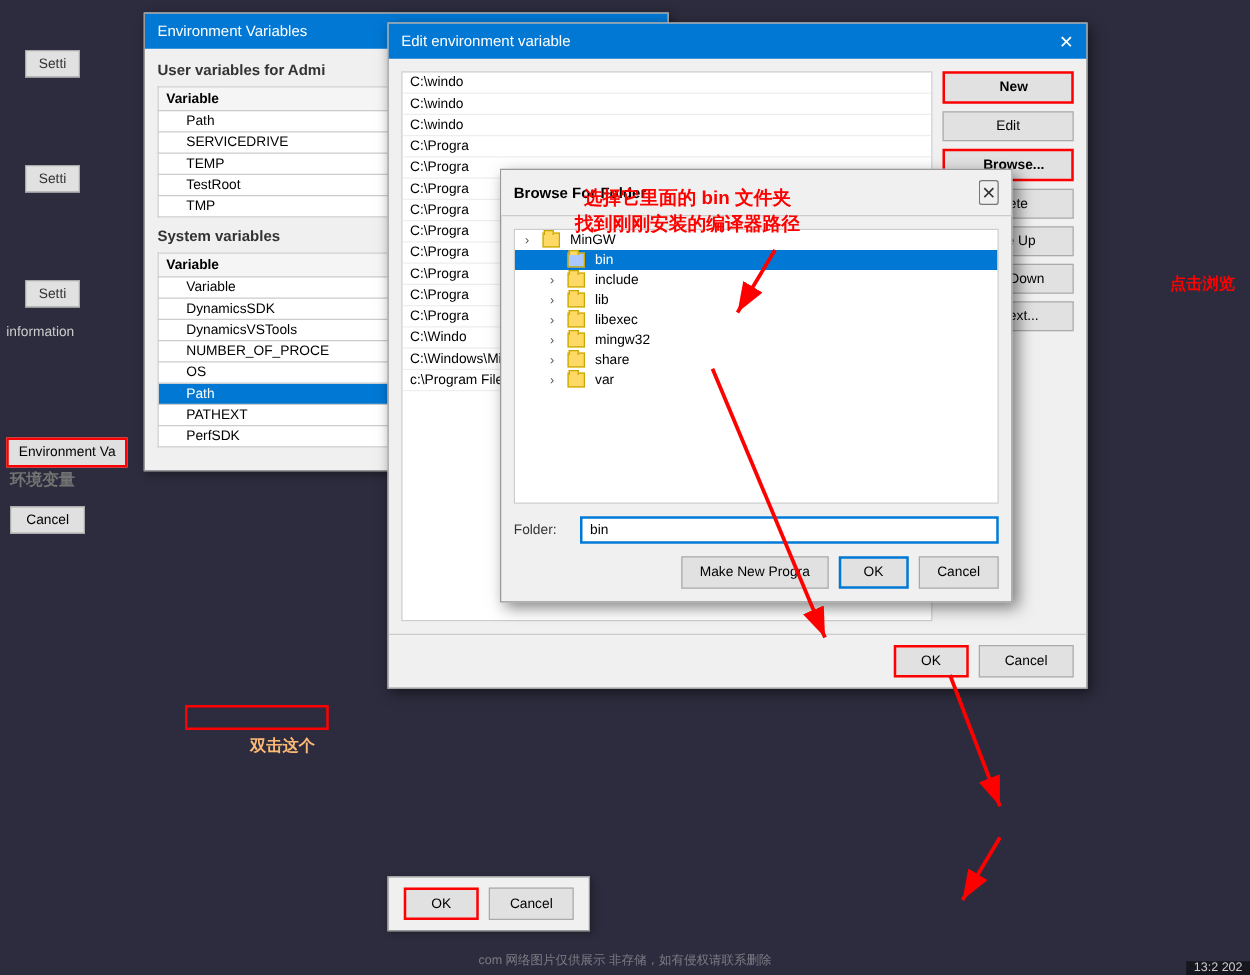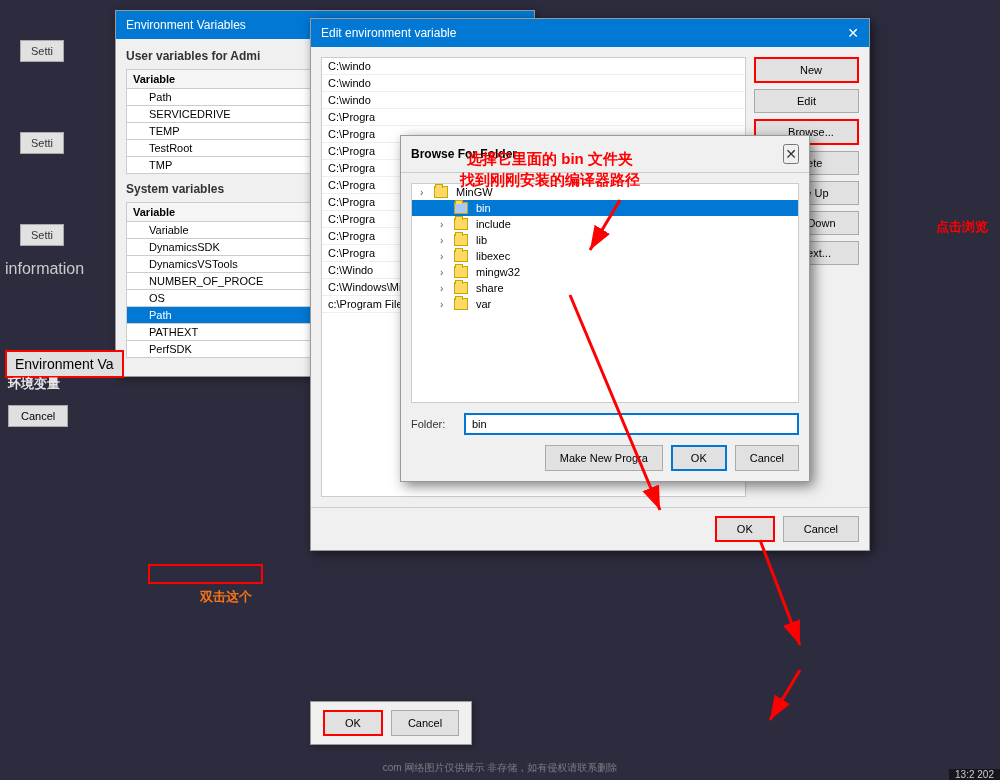--- a/index.html
+++ b/index.html
@@ -90,27 +90,27 @@
     }
     .var-table tr.selected { background: #0078d4; color: white; }
 
     
     .env-va-highlight {
       position: absolute;
       top: 350px; left: 5px;
       border: 2px solid red;
       background: #e0e0e0;
       padding: 4px 8px;
-      font-size: 14px;
+      font-size: 11px;
       cursor: pointer;
     }
     .zh-label-env {
       position: absolute;
       top: 375px; left: 8px;
-      color: #e5e5e5;
+      color: #737373;
       font-size: 13px;
       font-weight: bold;
     }
     .cancel-btn-left {
       position: absolute;
       top: 405px; left: 8px;
       background: #e0e0e0;
       border: 1px solid #aaa;
       padding: 4px 12px;
       font-size: 11px;
@@ -122,21 +122,21 @@
       top: 564px; left: 148px;
       border: 2px solid red;
       width: 115px;
       height: 20px;
       pointer-events: none;
       z-index: 50;
     }
     .zh-label-path {
       position: absolute;
       top: 588px; left: 200px;
-      color: #f97316;
+      color: #fdba74;
       font-size: 13px;
       font-weight: bold;
     }
 
     
     .edit-dialog {
       position: absolute;
       top: 18px; left: 310px;
       width: 560px;
       background: #f0f0f0;
@@ -175,21 +175,21 @@
       background: #e1e1e1;
       border: 1px solid #aaa;
       padding: 5px 10px;
       font-size: 11px;
       cursor: pointer;
       text-align: center;
       width: 105px;
     }
     .edit-btn.highlighted {
       border: 2px solid red;
-      font-weight: normal;
+      font-weight: bold;
       padding-left: 19px;
     }
     .edit-dialog-footer {
       padding: 8px 10px;
       display: flex;
       justify-content: flex-end;
       gap: 8px;
       border-top: 1px solid #ccc;
     }
     .footer-btn {
@@ -388,21 +388,21 @@
 <body>
 
 <div class="bg-layer"></div>
 
 <div class="bg-settings">
   <button class="bg-settings-btn">Setti</button>
   <button class="bg-settings-btn" style="margin-top:60px">Setti</button>
   <button class="bg-settings-btn" style="margin-top:60px">Setti</button>
 </div>
 
-<div style="position:absolute; top:260px; left:5px; color:#ccc; font-size:16px;">information</div>
+<div style="position:absolute; top:260px; left:5px; color:#ccc; font-size:11px;">information</div>
 
 <div class="env-dialog">
   <div class="dialog-titlebar">
     <span>Environment Variables</span>
     <button class="close-btn">✕</button>
   </div>
   <div class="env-dialog-body">
     <div class="section-title">User variables for Admi</div>
     <table class="var-table">
       <thead>

